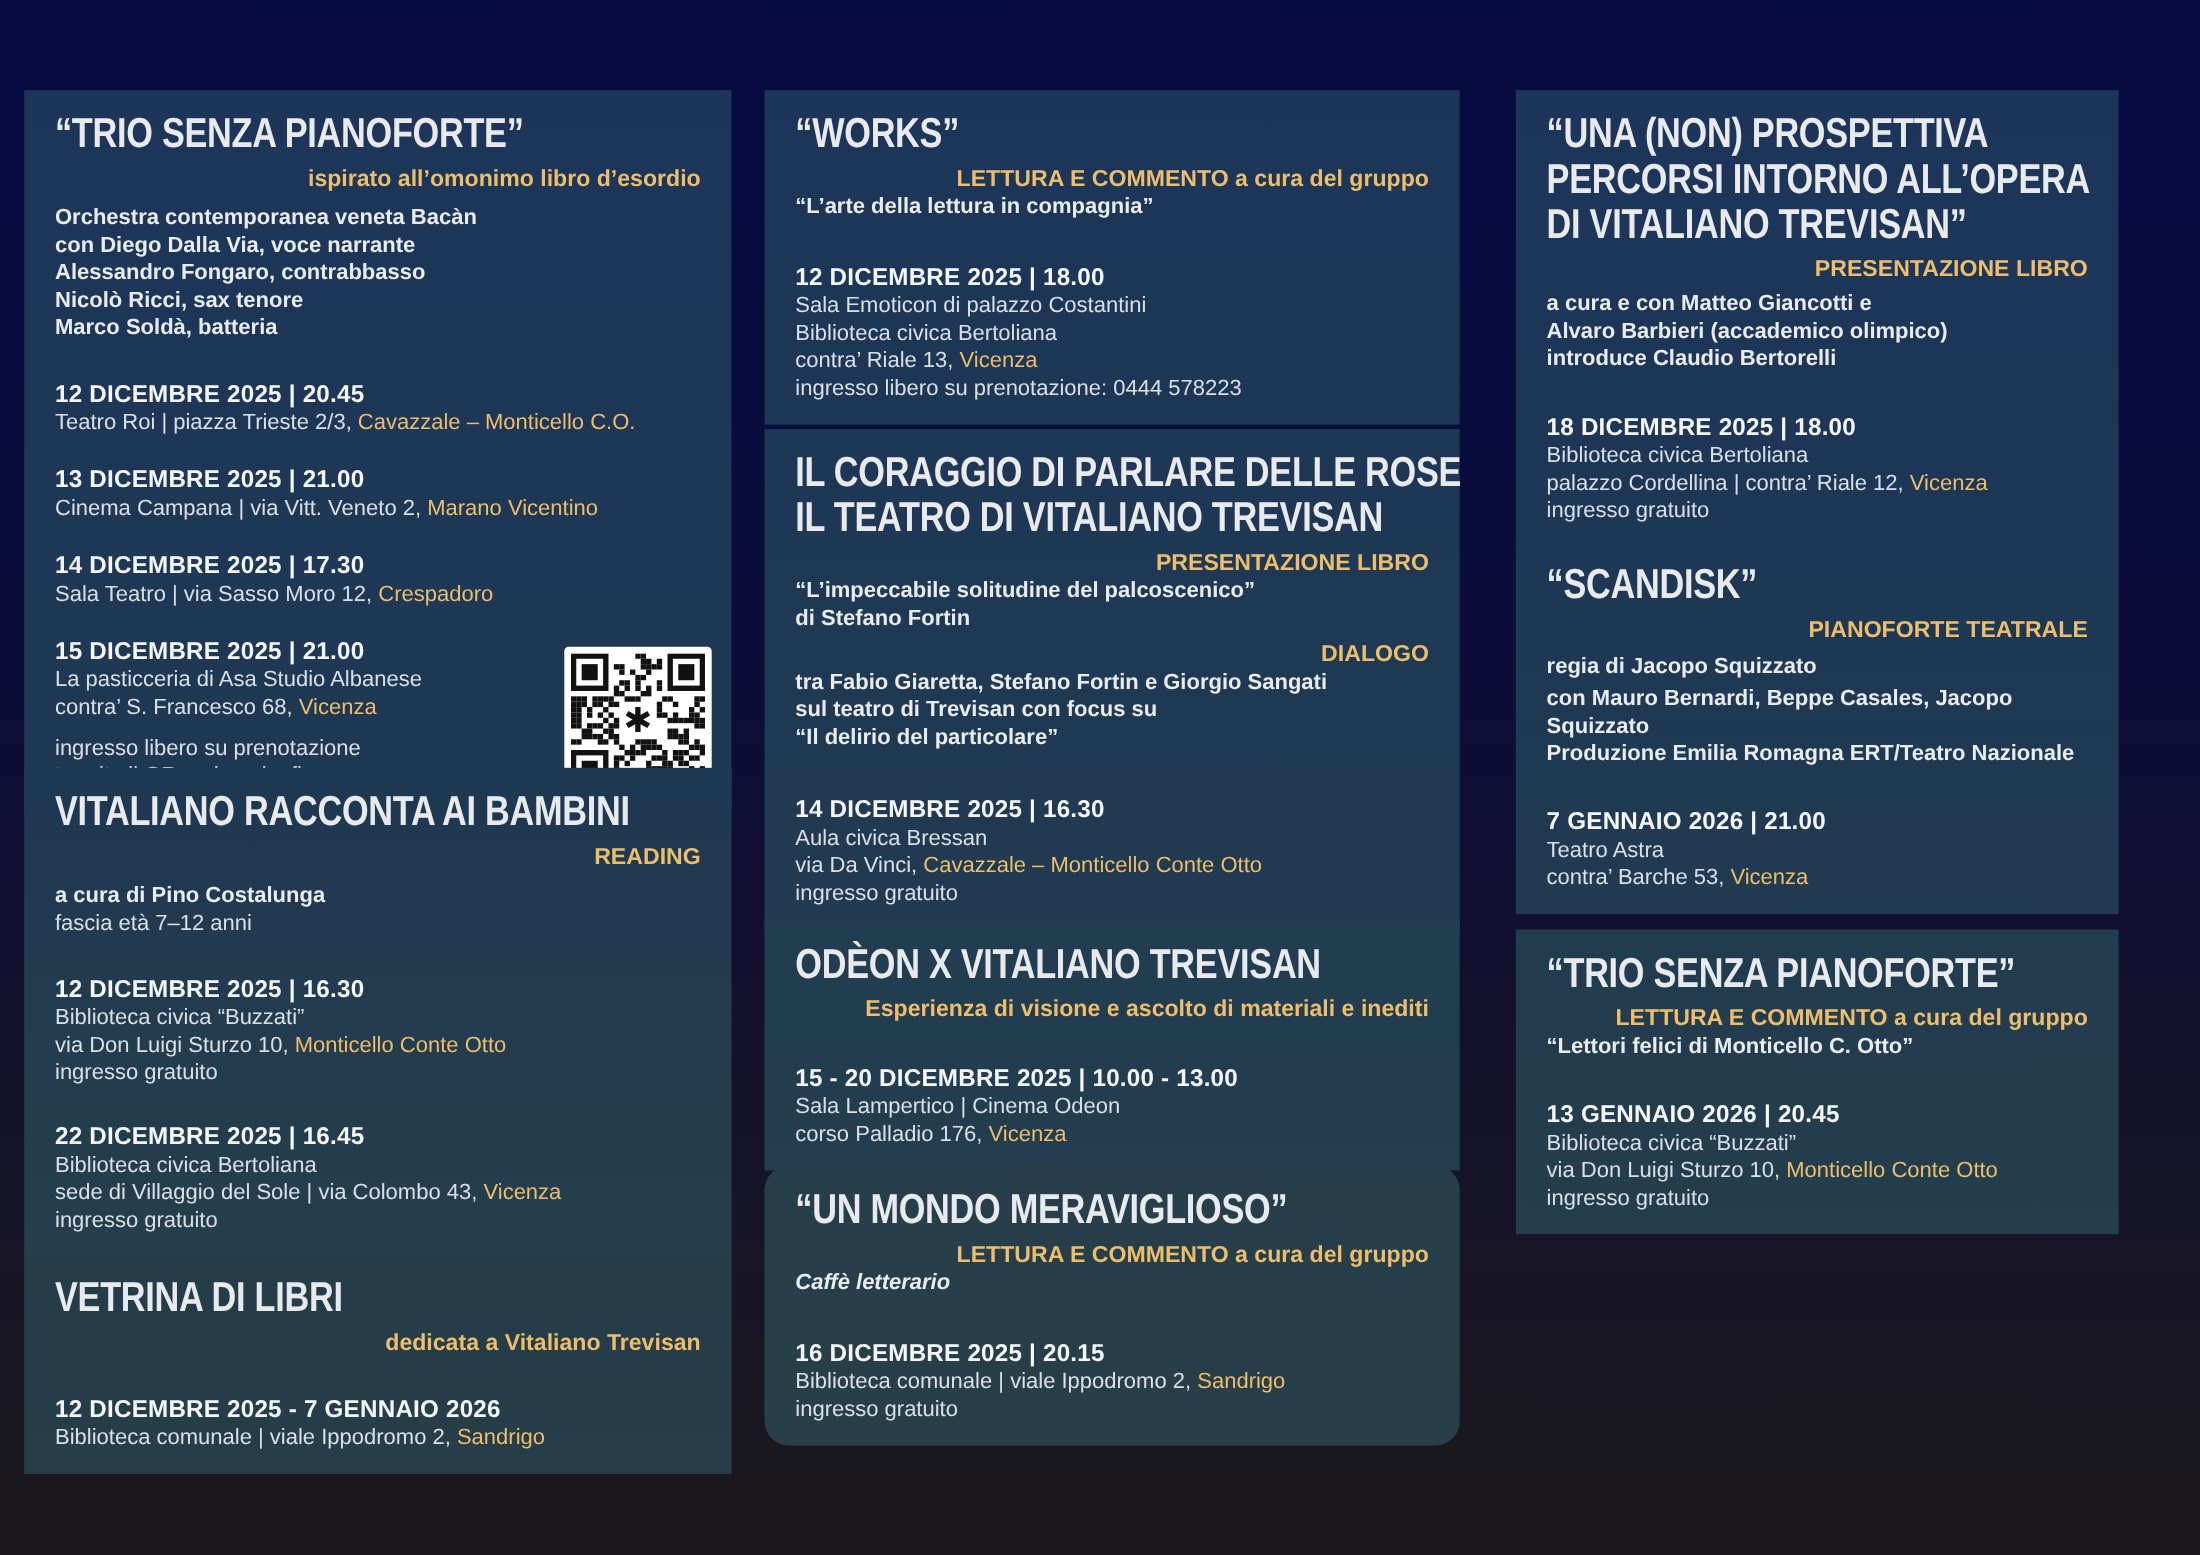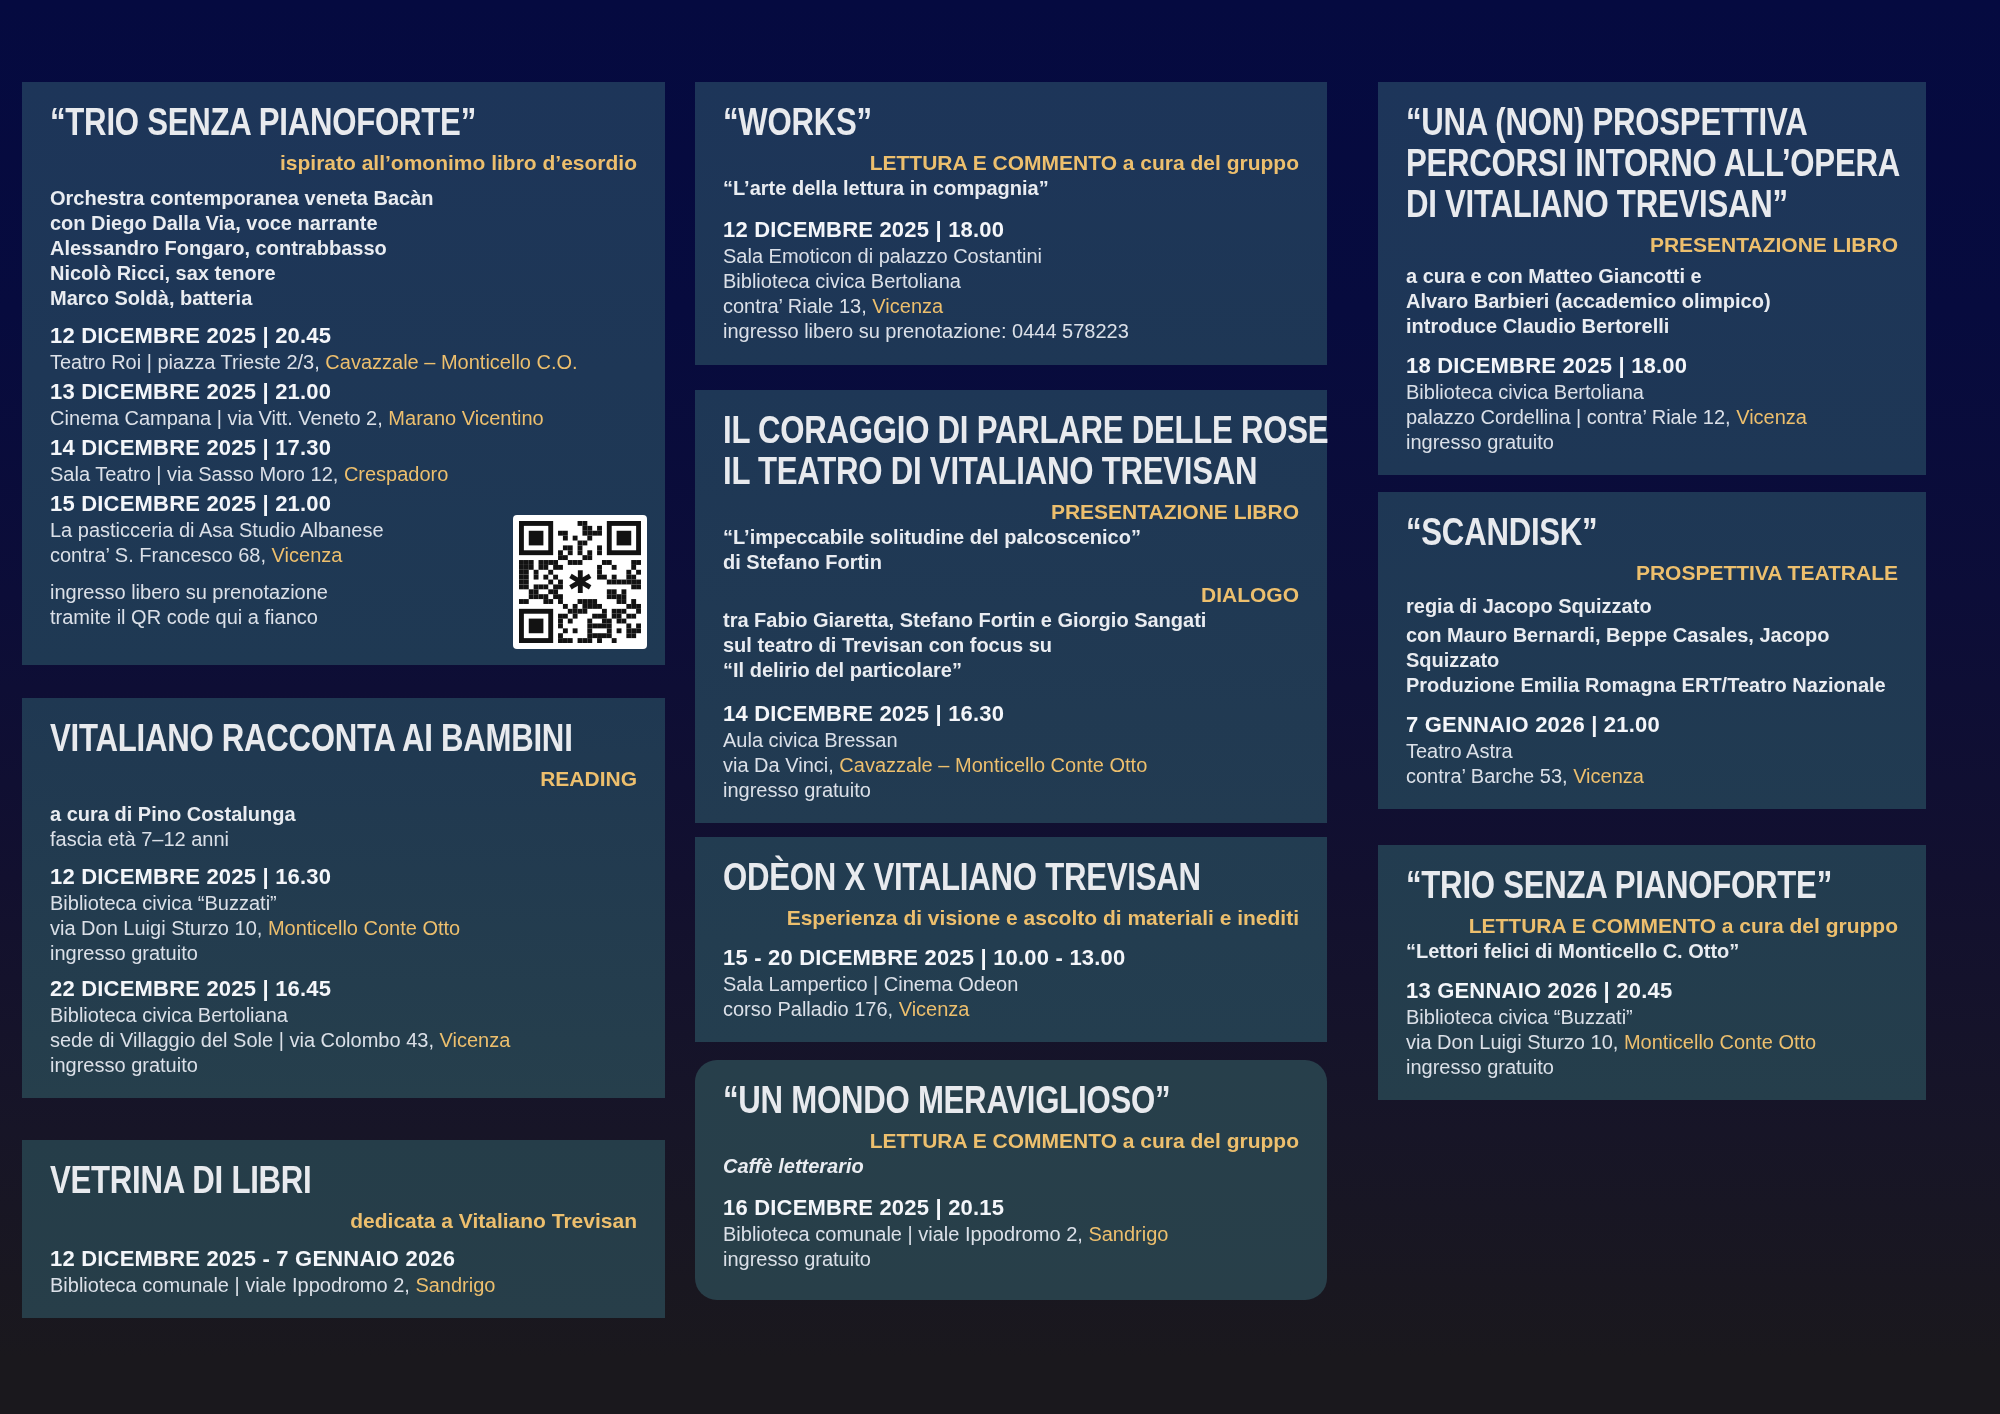--- a/index.html
+++ b/index.html
@@ -28,21 +28,21 @@
     white-space:nowrap;
   }
   .tline{display:block;}
   .row{margin:0;font-size:20px;line-height:25px;color:var(--body,#dbe0e8);}
   .row.bold,.row.bolditalic{font-weight:700;color:var(--boldc,#e9ecf1);}
   .row.bolditalic{font-style:italic;}
   .row.kicker{font-weight:700;font-size:21px;line-height:27px;color:var(--accent,#edbf6d);text-align:right;}
   .row.date{
     font-weight:700;font-size:22px;line-height:26px;
     color:var(--date,#f4f6fa);
-    margin-top:4px;margin-bottom:1px;letter-spacing:0.2px;
+    margin-top:26px;margin-bottom:1px;letter-spacing:0.2px;
   }
   .accent{color:var(--accent,#edbf6d);}
   .spacer{width:100%;}
   .qr{
     position:absolute;right:18px;bottom:16px;
     width:134px;height:134px;
     background:#ffffff;border-radius:4px;
     padding:6px;box-sizing:border-box;
   }
   .qr svg{display:block;width:100%;height:100%;}
@@ -376,21 +376,21 @@
         <div class="spacer" style="height: 10px;"></div>
         <p class="row date"><span>18 DICEMBRE 2025 | 18.00</span></p>
         <p class="row body"><span>Biblioteca civica Bertoliana</span></p>
         <p class="row body"><span>palazzo Cordellina | contra’ Riale 12, </span><span class="accent">Vicenza</span></p>
         <p class="row body"><span>ingresso gratuito</span></p>
       </article>
       <article class="card" style="top: 492px; min-height: 316px; background: linear-gradient(rgb(30, 55, 85) 0%, rgb(33, 59, 81) 100%);">
         <h2 class="title">
           <span class="tline">“SCANDISK”</span>
         </h2>
-        <p class="row kicker"><span>PROSPETTIVA TEATRALE</span></p>
+        <p class="row kicker"><span>PIANOFORTE TEATRALE</span></p>
         <div class="spacer" style="height: 8px;"></div>
         <p class="row bold"><span>regia di Jacopo Squizzato</span></p>
         <div class="spacer" style="height: 4px;"></div>
         <p class="row bold"><span>con Mauro Bernardi, Beppe Casales, Jacopo Squizzato</span></p>
         <p class="row bold"><span>Produzione Emilia Romagna ERT/Teatro Nazionale</span></p>
         <div class="spacer" style="height: 10px;"></div>
         <p class="row date"><span>7 GENNAIO 2026 | 21.00</span></p>
         <p class="row body"><span>Teatro Astra</span></p>
         <p class="row body"><span>contra’ Barche 53, </span><span class="accent">Vicenza</span></p>
       </article>

